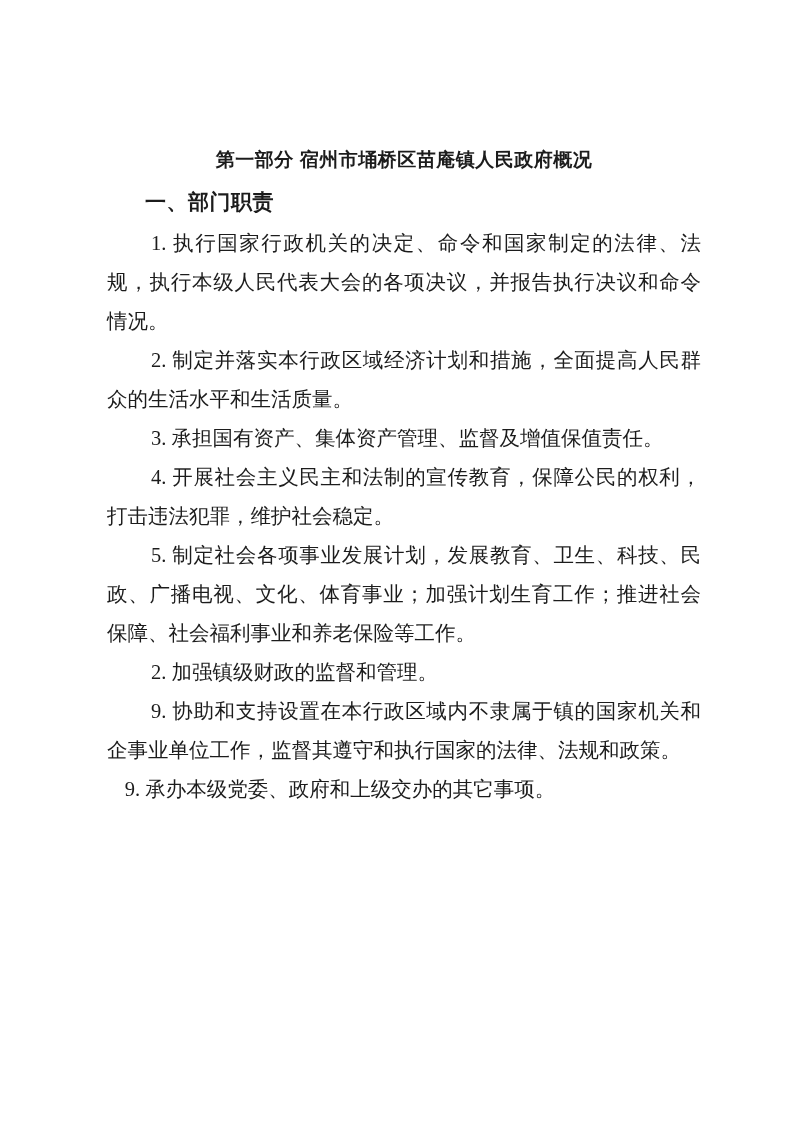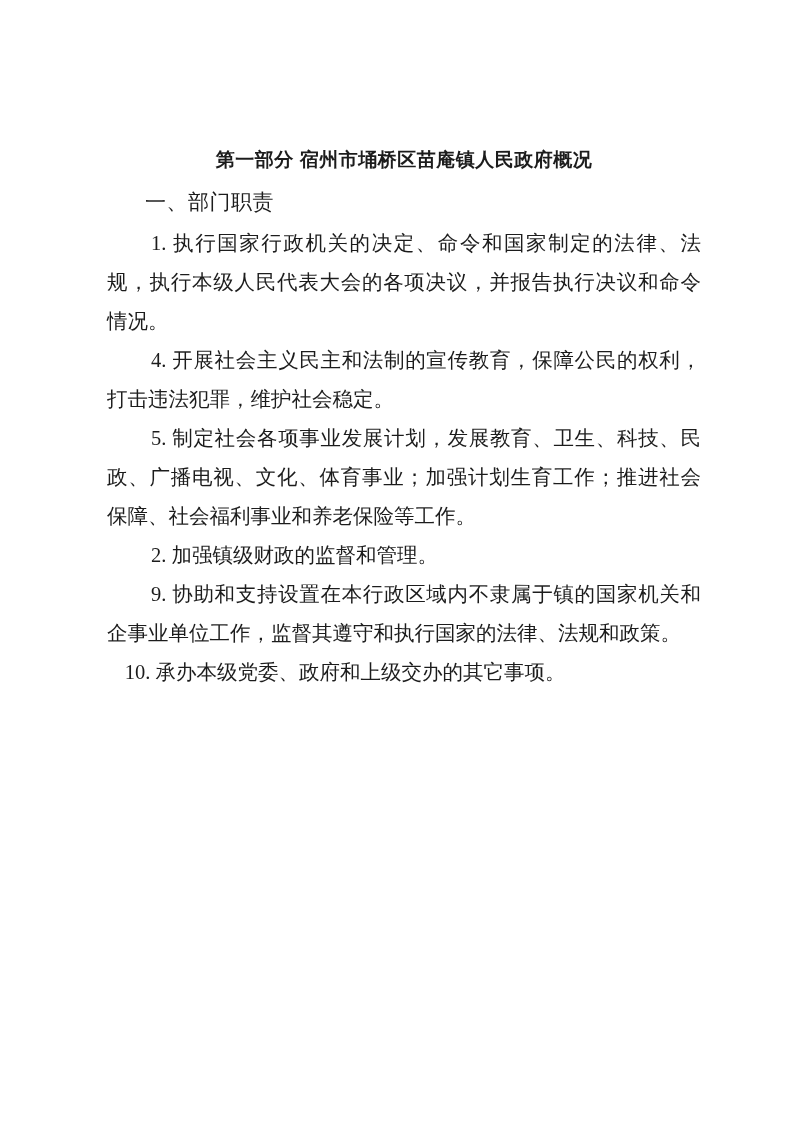--- a/index.html
+++ b/index.html
@@ -26,21 +26,21 @@
     font-weight: bold;
     font-size: 19px;
     line-height: 25px;
     text-align: center;
     letter-spacing: 0.5px;
     margin: 0 0 17px 0;
     white-space: nowrap;
   }
   .section-heading {
     font-family: "Liberation Sans", "DejaVu Sans", sans-serif;
-    font-weight: normal;
+    font-weight: bold;
     font-size: 21px;
     line-height: 25px;
     margin: 0 0 10px 38px;
     letter-spacing: 0.5px;
   }
   .body-text p {
     font-family: "Liberation Serif", "DejaVu Serif", serif;
     font-size: 20.5px;
     line-height: 39px;
     margin: 0;
@@ -63,21 +63,23 @@
 </style>
 </head>
 <body>
 
 <div class="page">
   <div class="content">
     <div class="doc-title">第一部分 宿州市埇桥区苗庵镇人民政府概况</div>
     <div class="section-heading">一、部门职责</div>
     <div class="body-text">
       <p>1. 执行国家行政机关的决定、命令和国家制定的法律、法规，执行本级人民代表大会的各项决议，并报告执行决议和命令情况。</p>
+      <p>2. 制定并落实本行政区域经济计划和措施，全面提高人民群众的生活水平和生活质量。</p>
+      <p>3. 承担国有资产、集体资产管理、监督及增值保值责任。</p>
       <p>4. 开展社会主义民主和法制的宣传教育，保障公民的权利，打击违法犯罪，维护社会稳定。</p>
       <p>5. 制定社会各项事业发展计划，发展教育、卫生、科技、民政、广播电视、文化、体育事业；加强计划生育工作；推进社会保障、社会福利事业和养老保险等工作。</p>
       <p>2. 加强镇级财政的监督和管理。</p>
       <p>9. 协助和支持设置在本行政区域内不隶属于镇的国家机关和企事业单位工作，监督其遵守和执行国家的法律、法规和政策。</p>
-      <p class="last-item">10. 承办本级党委、政府和上级交办的其它事项。</p>
+      <p class="last-item">9. 承办本级党委、政府和上级交办的其它事项。</p>
     </div>
   </div>
   <div class="page-number">-4-</div>
 </div>
 
 </body></html>

